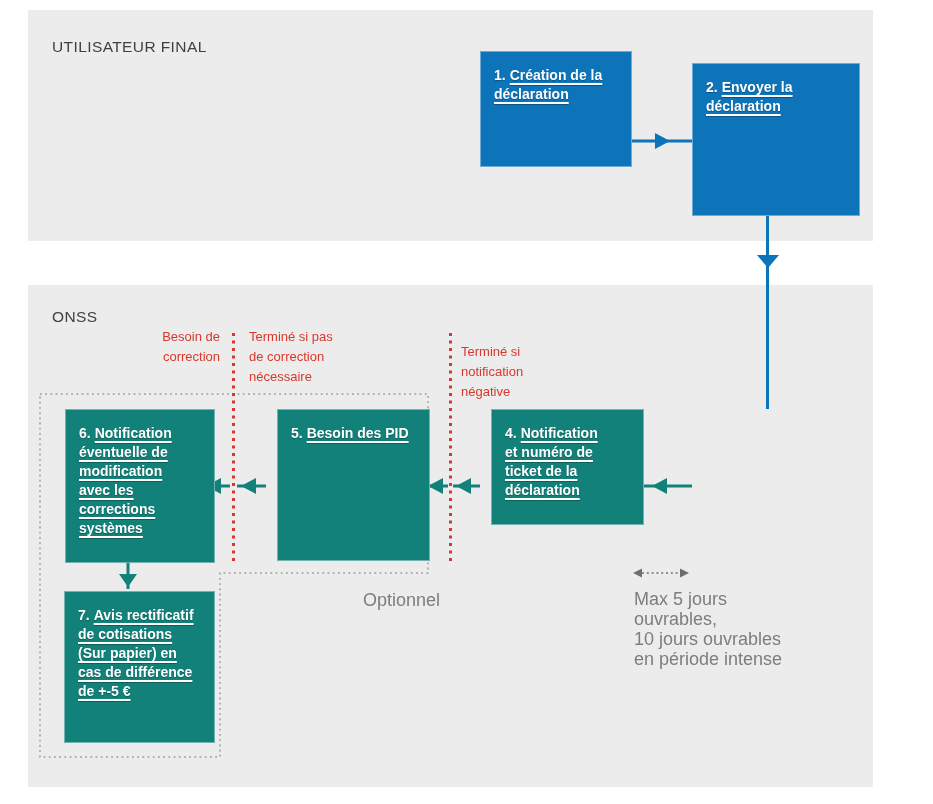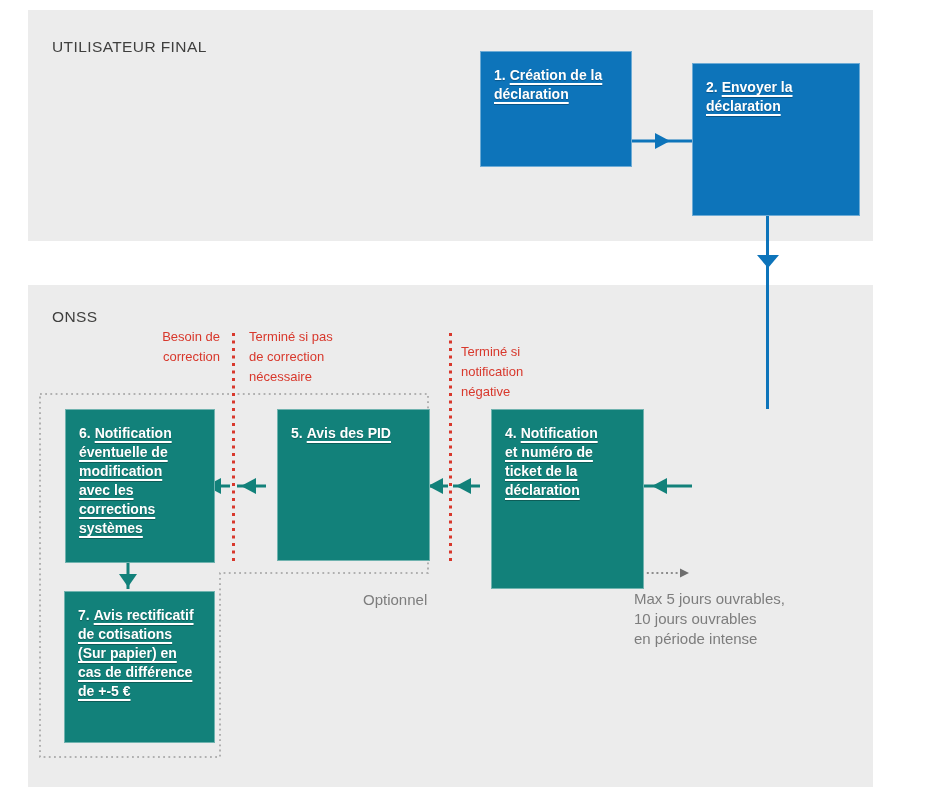--- a/index.html
+++ b/index.html
@@ -45,21 +45,21 @@
   }
   .red-note {
     position: absolute;
     font-size: 13px;
     line-height: 20px;
     color: var(--red);
     white-space: pre-line;
   }
   .gray-note {
     position: absolute;
-    font-size: 15px;
+    font-size: 18px;
     line-height: 20px;
     color: var(--gray-text);
     white-space: pre-line;
   }
   svg.overlay {
     position: absolute;
     left: 0; top: 0;
     pointer-events: none;
   }
   .arrow-blue line { stroke: var(--blue); stroke-width: 3; }
@@ -138,29 +138,29 @@
     <span class="num">1.</span><span class="link">Création de la
 déclaration</span>
   </div>
 
   <div class="box blue" style="left:692px;top:63px;width:168px;height:153px">
     <span class="num">2.</span><span class="link">Envoyer la
 déclaration</span>
   </div>
 
 
-  <div class="box teal" style="left:479px;top:409px;width:153px;height:180px">
+  <div class="box teal" style="left:479px;top:409px;width:153px;height:116px">
     <span class="num">4.</span><span class="link">Notification
 et numéro de
 ticket de la
 déclaration</span>
   </div>
 
   <div class="box teal" style="left:265px;top:409px;width:153px;height:152px">
-    <span class="num">5.</span><span class="link">Avis des PID</span>
+    <span class="num">5.</span><span class="link">Besoin des PID</span>
   </div>
 
   <div class="box teal" style="left:53px;top:409px;width:150px;height:154px">
     <span class="num">6.</span><span class="link">Notification
 éventuelle de
 modification
 avec les
 corrections
 systèmes</span>
   </div>

